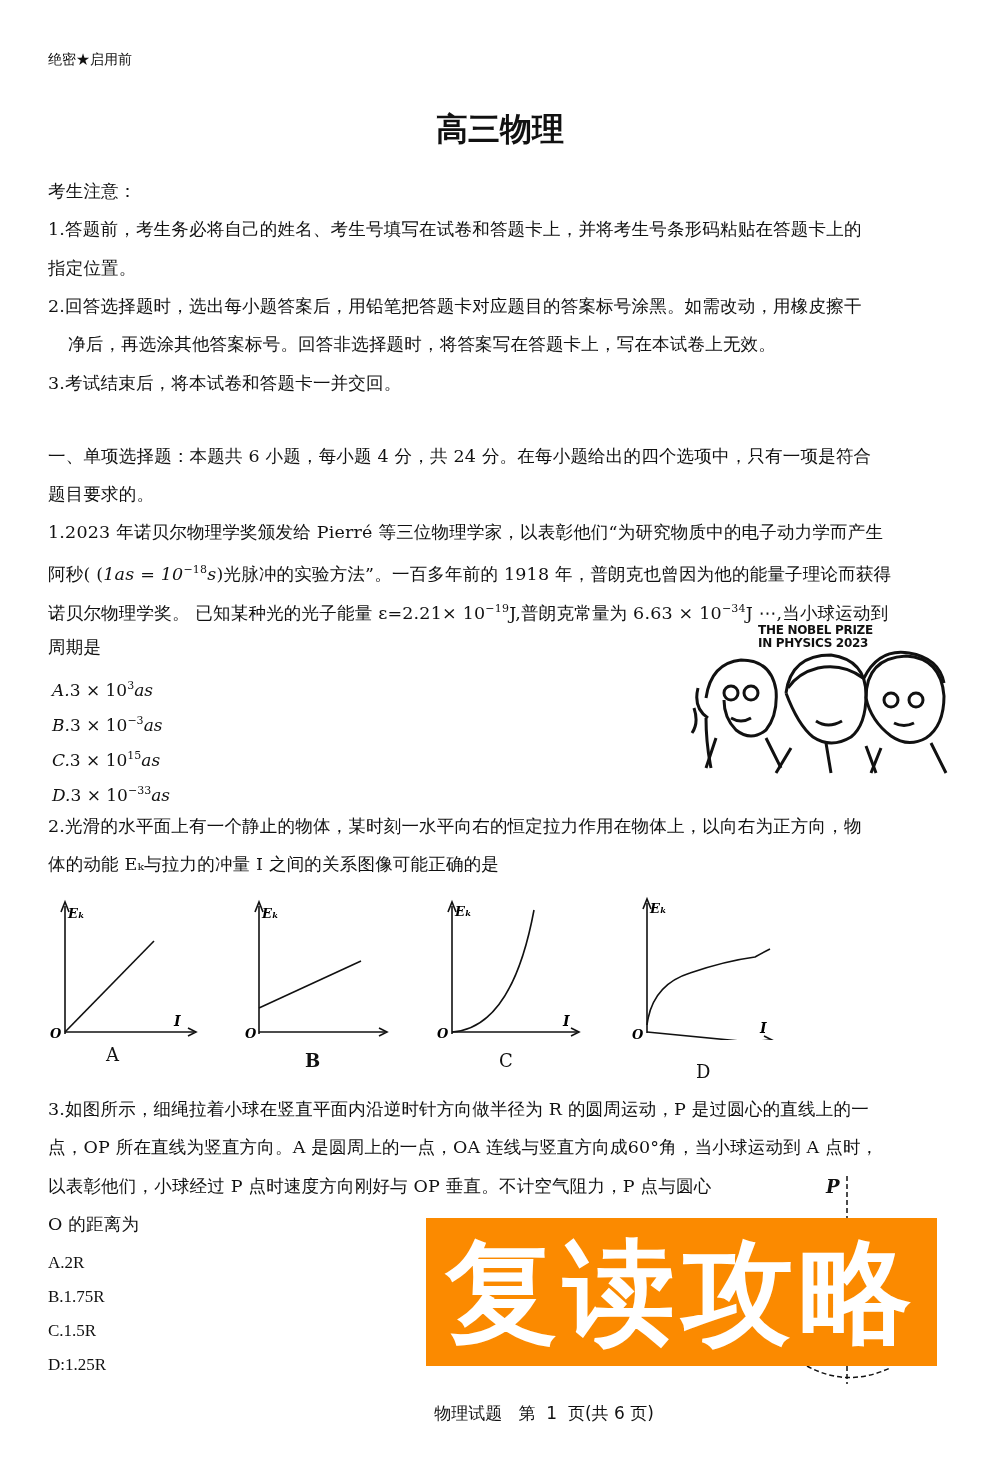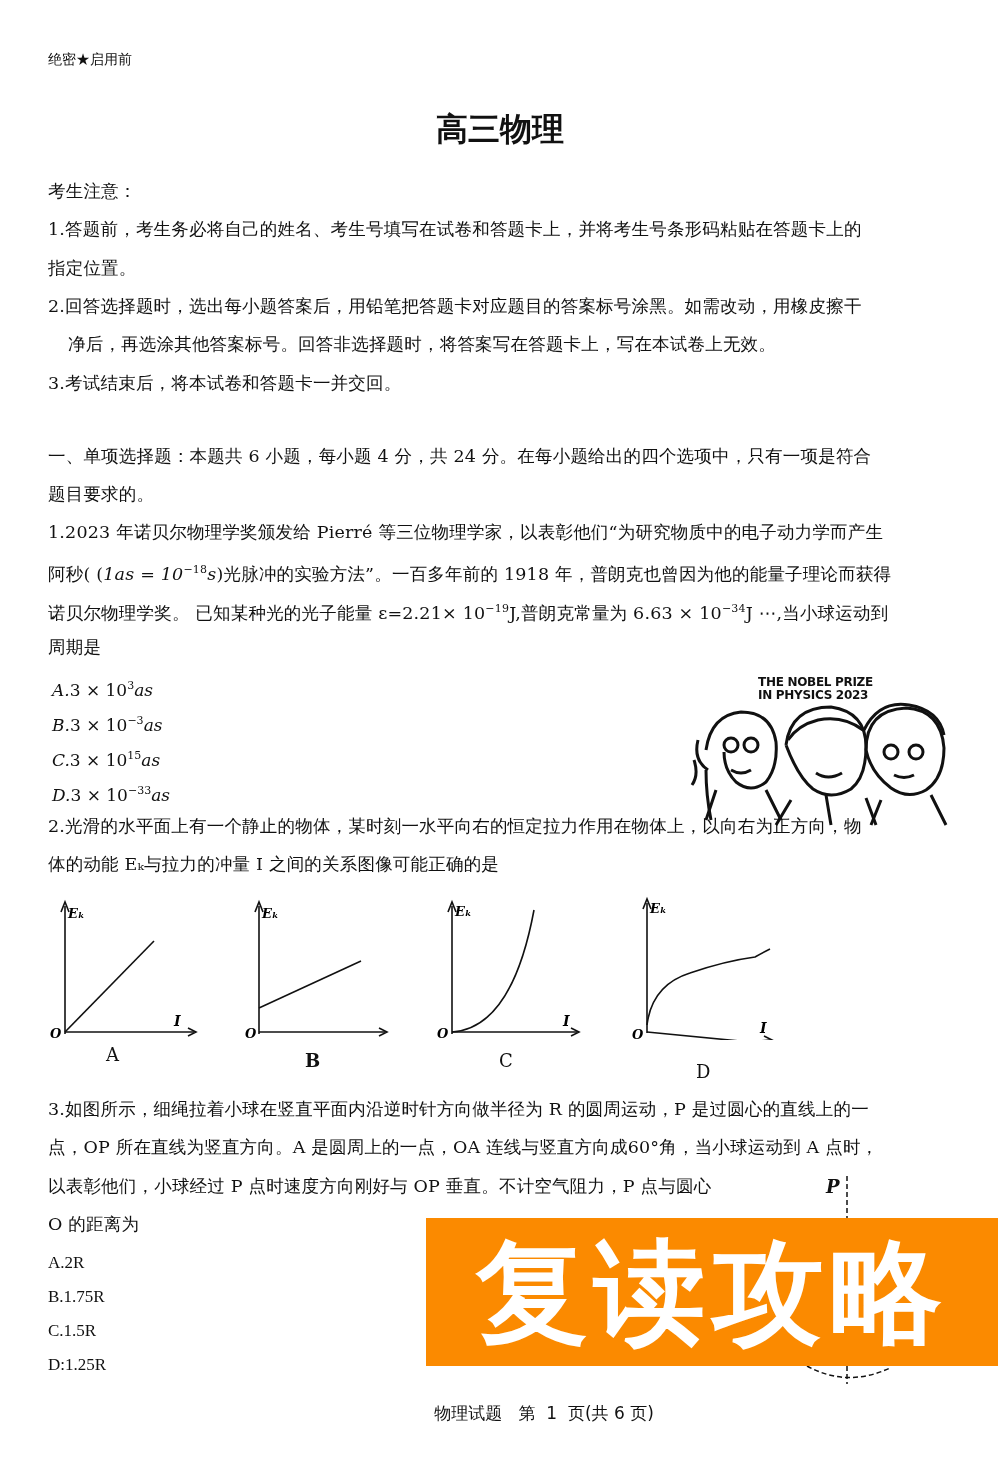--- a/index.html
+++ b/index.html
@@ -9,26 +9,26 @@
     .txt { font-size: 18px; line-height: 22px; white-space: nowrap; }
     .secret { left: 48px; top: 48px; font-size: 14px; }
     .title { left: 0; width: 1000px; top: 88px; text-align: center; font-size: 32px; font-weight: bold;
       font-family: "DejaVu Sans", "Liberation Sans", sans-serif; margin-top: 20px; }
     .line { left: 48px; font-size: 17.5px; letter-spacing: 0.2px; }
     .opt { left: 52px; font-size: 17px; font-style: italic; font-family: "DejaVu Serif", serif; }
     .opt sup { font-size: 11px; font-style: normal; }
     .math i { font-style: italic; }
     .math sup { font-size: 11px; }
     .plain-opt { left: 48px; font-size: 17px; font-family: "Liberation Serif", serif; }
-    .nobel { left: 676px; top: 670px; width: 300px; height: 160px; }
+    .nobel { left: 676px; top: 618px; width: 300px; height: 160px; }
     .nobel-title { position: absolute; left: 82px; top: 6px; font-family: "DejaVu Sans", sans-serif;
       font-weight: bold; font-size: 12px; line-height: 13px; letter-spacing: -0.3px; }
     .graph { position: absolute; }
     .graph-label { position: absolute; font-size: 18px; font-family: "DejaVu Serif", serif; }
-    .banner { left: 426px; top: 1218px; width: 572px; height: 148px; background: #fb8a00;
+    .banner { left: 426px; top: 1218px; width: 511px; height: 148px; background: #fb8a00;
       display: flex; align-items: center; justify-content: center; }
     .banner span { color: #ffffff; font-family: "DejaVu Sans", sans-serif; font-weight: bold;
       font-size: 112px; letter-spacing: 6px; line-height: 1; }
     .footer { left: 0; width: 1000px; top: 1402px; text-align: center; font-size: 17px;
       font-family: "DejaVu Sans", sans-serif; padding-left: 44px; }
     .plabel { left: 826px; top: 1176px; font-style: italic; font-weight: bold; font-size: 18px; }
   </style>
 </head>
 <body>
 

